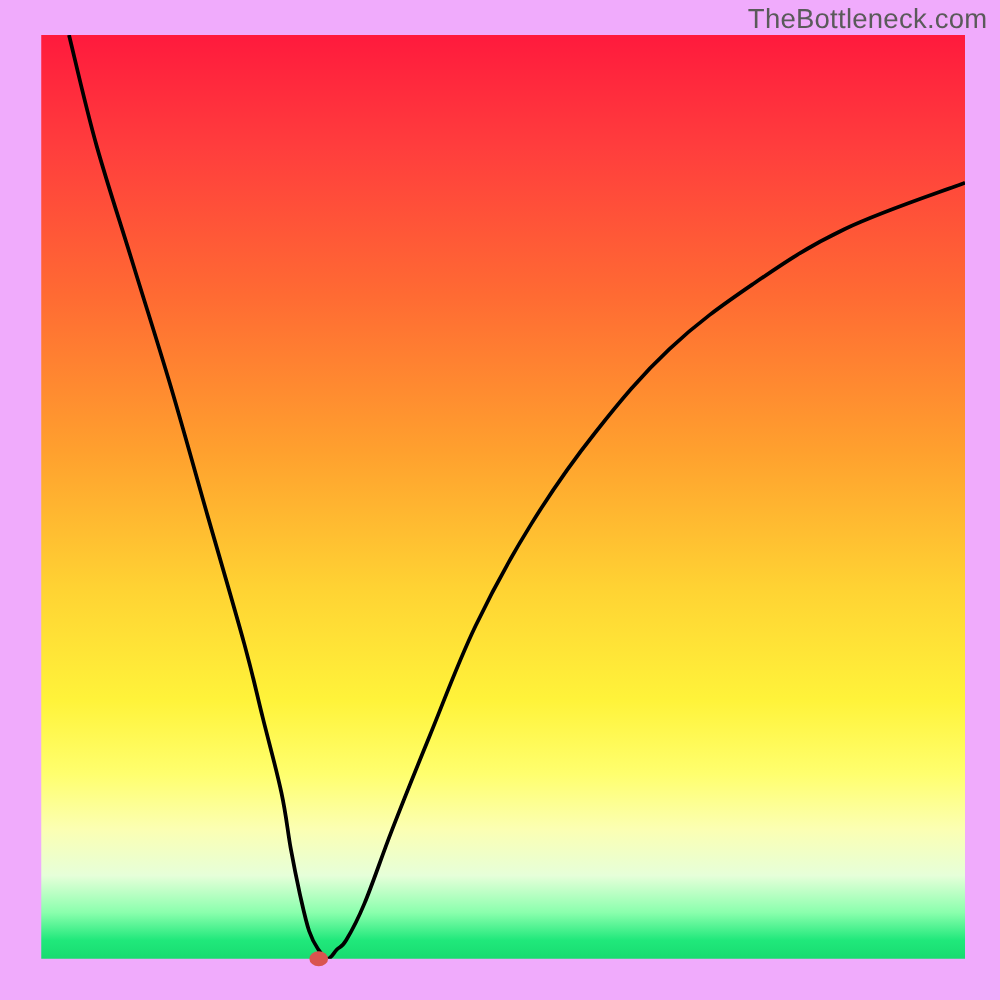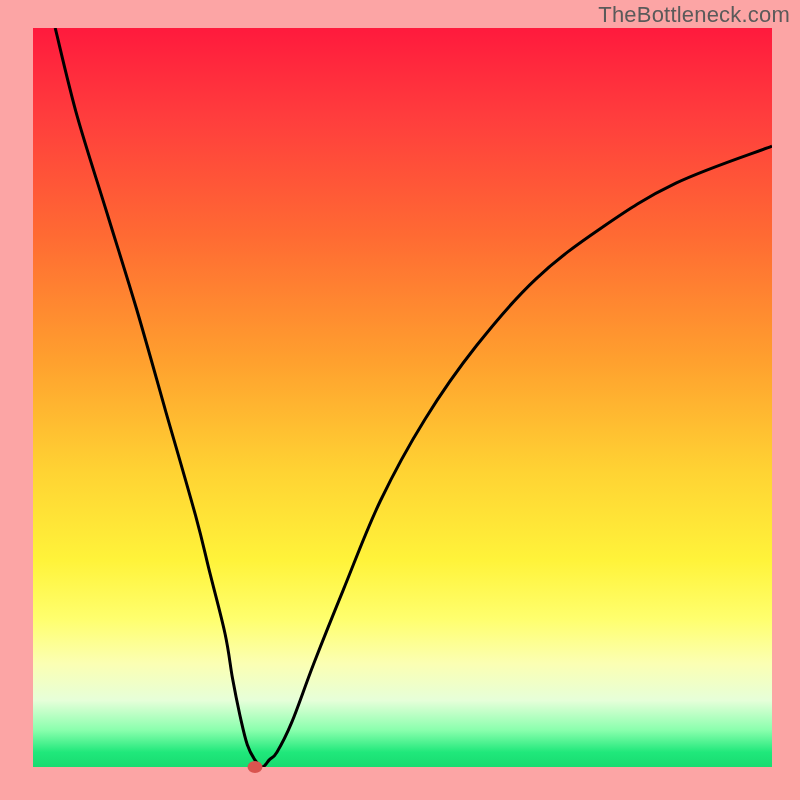--- a/index.html
+++ b/index.html
@@ -8,21 +8,21 @@
     width: 800px;
     height: 800px;
     background: #000;
     overflow: hidden;
     font-family: Arial, Helvetica, sans-serif;
   }
   .frame {
     position: relative;
     width: 800px;
     height: 800px;
-    background: #fca5a5;
+    background: #f0abfc;
   }
   .watermark {
     position: absolute;
     top: 2px;
     right: 10px;
     color: #5a5a5a;
     font-size: 22px;
     font-weight: 400;
     letter-spacing: 0.2px;
     z-index: 10;

